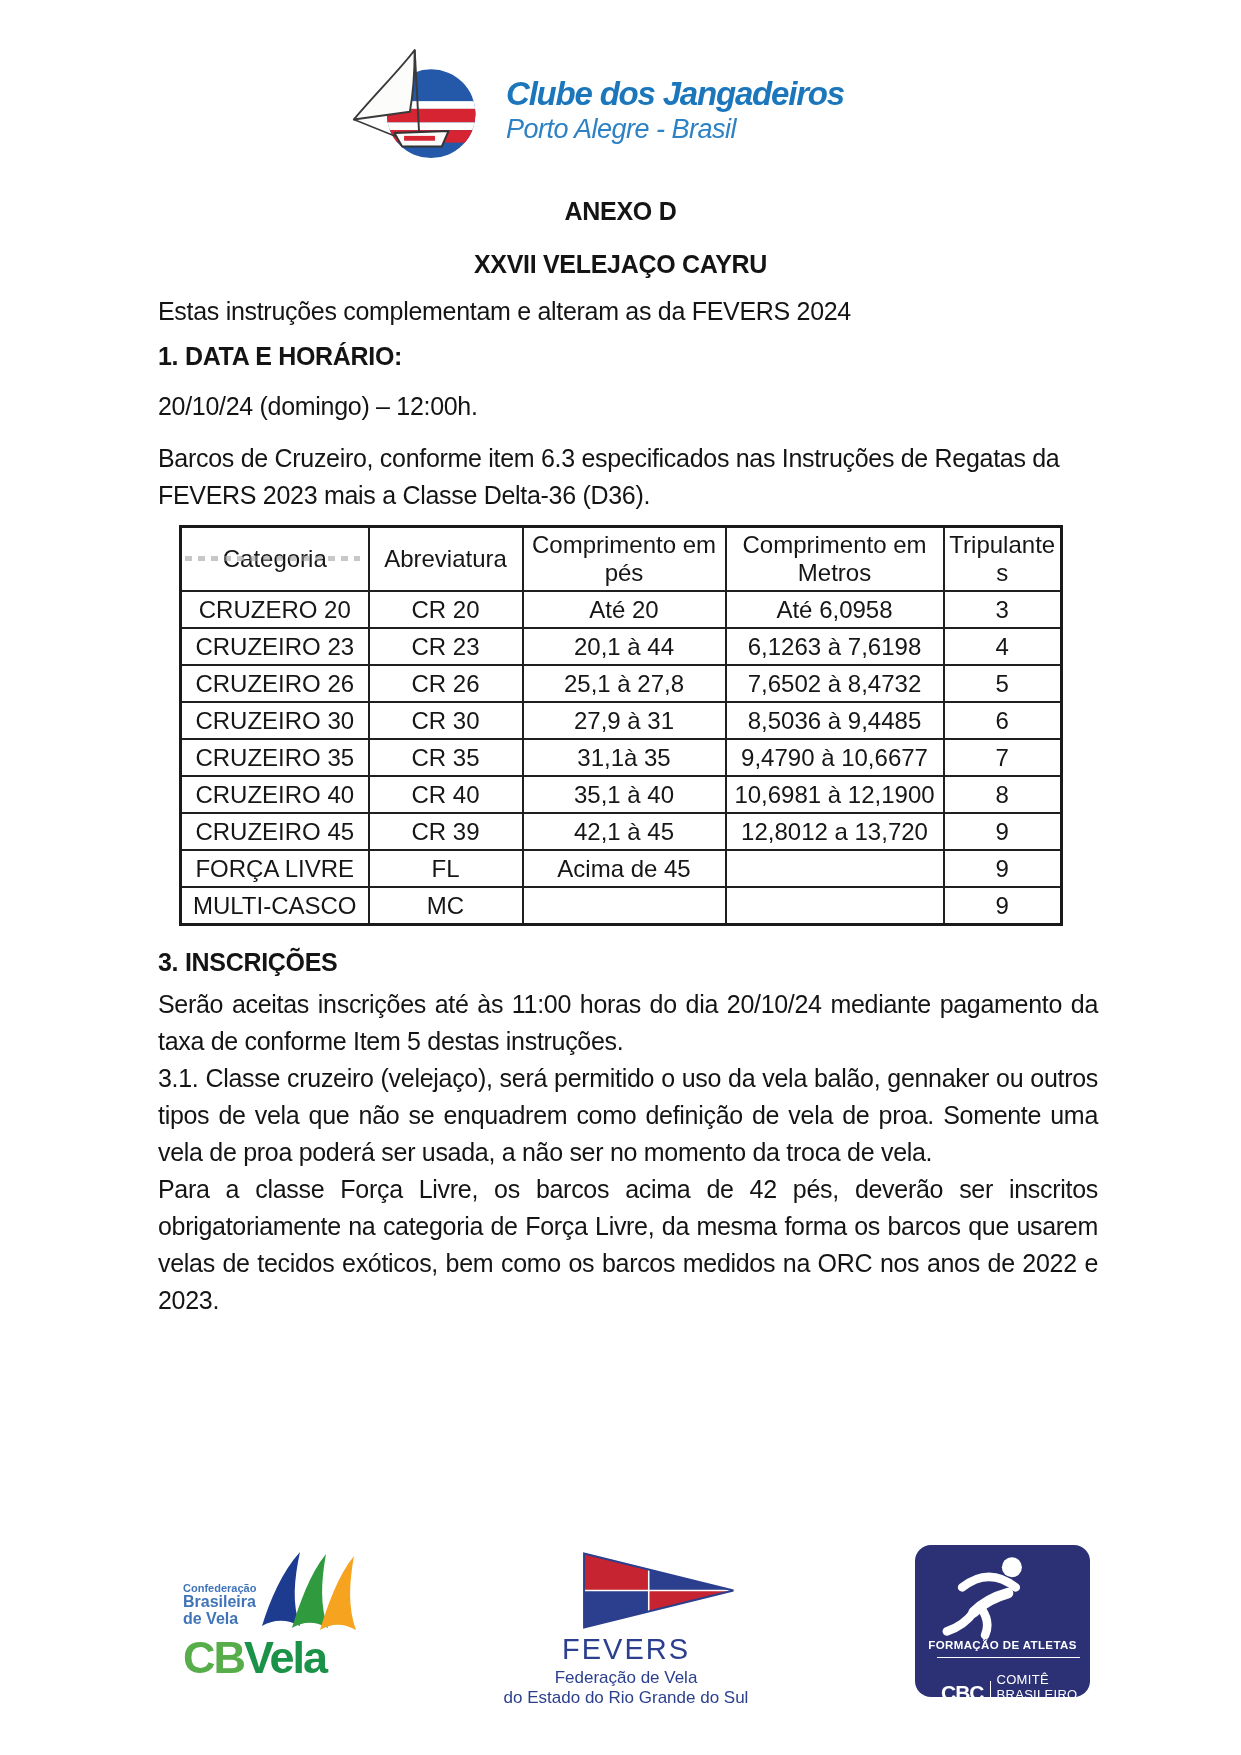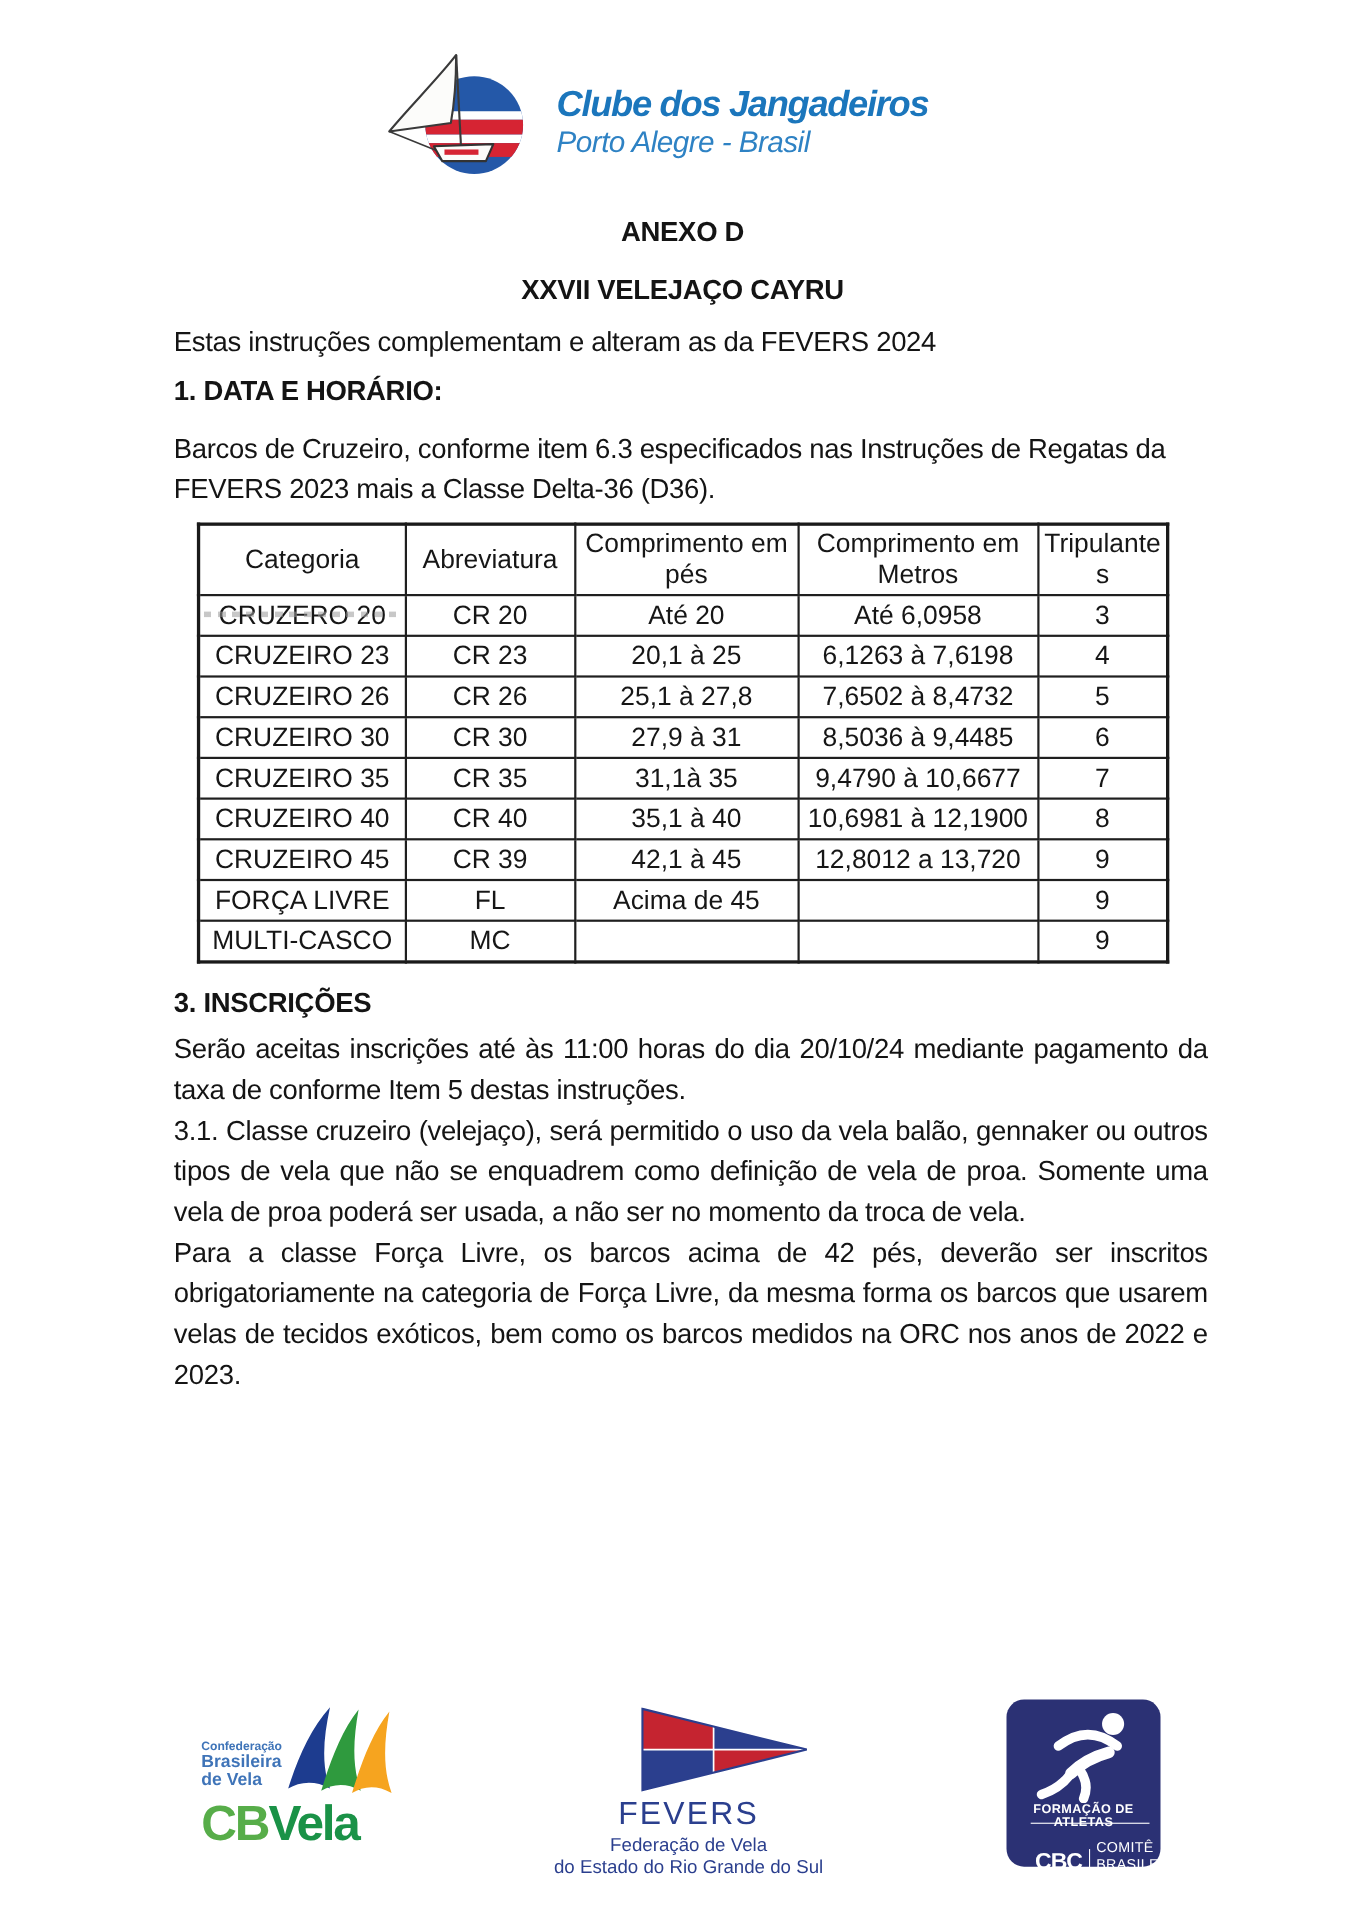--- a/index.html
+++ b/index.html
@@ -49,21 +49,21 @@
   .cbvela-name{font-size:45px;font-weight:bold;letter-spacing:-2px;line-height:44px;margin-top:2px;}
   .cbvela-name .cb{color:#57ad49;}
   .cbvela-name .vela{color:#1a9247;}
 
   .fevers{position:absolute;left:478px;top:1552px;width:296px;text-align:center;color:#2b3f8e;}
   .fevers-flag{margin-left:104px;display:block;}
   .fevers-name{font-size:29px;letter-spacing:2px;margin-top:4px;}
   .fevers-l1{font-size:17px;margin-top:2px;}
   .fevers-l2{font-size:17px;}
 
-  .cbc{position:absolute;left:915px;top:1545px;width:140px;height:152px;background:#2b3174;
+  .cbc{position:absolute;left:915px;top:1545px;width:175px;height:152px;background:#2b3174;
        border-radius:16px;color:#fff;}
   .cbc svg{position:absolute;left:10px;top:6px;}
   .cbc-l1{position:absolute;left:0;top:94px;width:100%;text-align:center;
           font-size:11.5px;font-weight:bold;letter-spacing:.4px;}
   .cbc-row{position:absolute;left:22px;right:10px;top:112px;border-top:1.5px solid #fff;
            display:flex;align-items:center;padding-top:15px;}
   .cbc-acr{font-size:21px;font-weight:bold;letter-spacing:-1px;padding:0 6px 0 4px;
            border-right:1.5px solid #fff;margin-right:6px;line-height:24px;}
   .cbc-sub{text-align:left;line-height:1.15;}
   .cbc-sub .s1{font-size:13px;letter-spacing:.3px;}
@@ -98,20 +98,21 @@
       <div class="club-name">Clube dos Jangadeiros</div>
       <div class="club-sub">Porto Alegre - Brasil</div>
     </div>
   </div>
 
   <div class="flow">
     <p class="t-center">ANEXO D</p>
     <p class="t-center t2">XXVII VELEJAÇO CAYRU</p>
     <p class="body-text mt-intro">Estas instruções complementam e alteram as da FEVERS 2024</p>
     <p class="body-text h mt-h1">1. DATA E HORÁRIO:</p>
+    <p class="body-text mt-b1">20/10/24 (domingo) – 12:00h.</p>
     <p class="body-text mt-b2">Barcos de Cruzeiro, conforme item 6.3 especificados nas Instruções de Regatas da FEVERS 2023 mais a Classe Delta-36 (D36).</p>
 
     <div class="smudge"></div>
 
     <table class="cat-table">
       <colgroup>
           <col style="width:188px">
           <col style="width:154px">
           <col style="width:203px">
           <col style="width:218px">
@@ -130,21 +131,21 @@
         <tr>
           <td>CRUZERO 20</td>
           <td>CR 20</td>
           <td>Até 20</td>
           <td>Até 6,0958</td>
           <td>3</td>
         </tr>
         <tr>
           <td>CRUZEIRO 23</td>
           <td>CR 23</td>
-          <td>20,1 à 25</td>
+          <td>20,1 à 44</td>
           <td>6,1263 à 7,6198</td>
           <td>4</td>
         </tr>
         <tr>
           <td>CRUZEIRO 26</td>
           <td>CR 26</td>
           <td>25,1 à 27,8</td>
           <td>7,6502 à 8,4732</td>
           <td>5</td>
         </tr>

